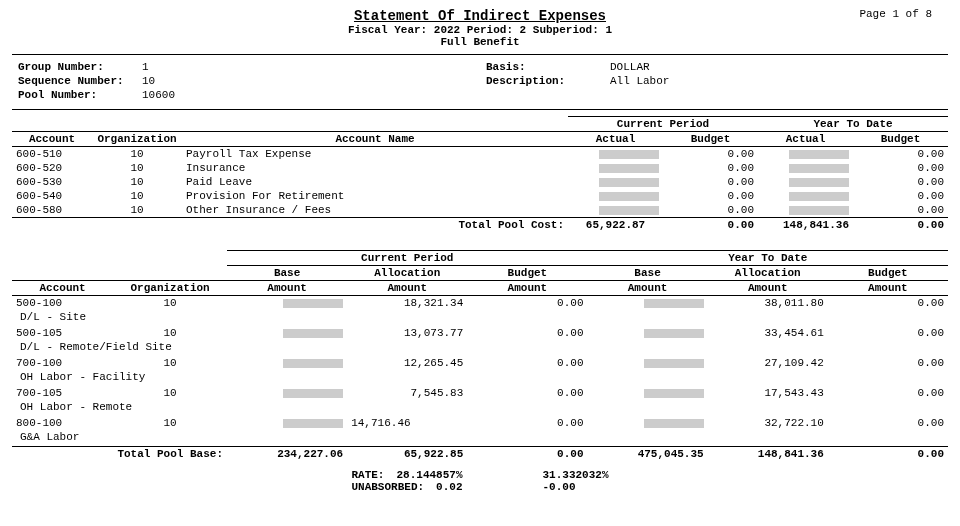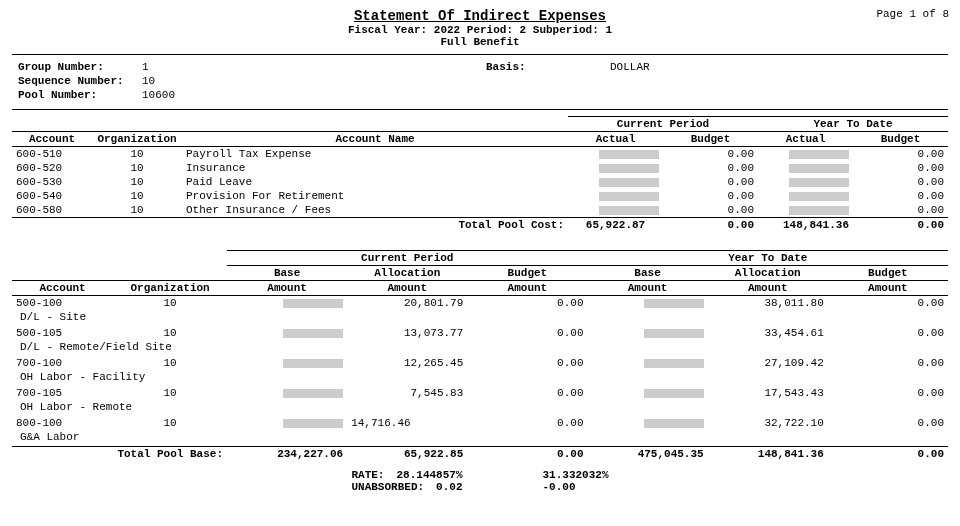--- a/index.html
+++ b/index.html
@@ -19,21 +19,21 @@
       text-decoration: underline;
       font-weight: bold;
     }
     .page-subtitle {
       font-size: 11px;
       font-weight: bold;
     }
     .page-number {
       position: absolute;
       top: 8px;
-      right: 11px;
+      right: 28px;
       font-size: 11px;
     }
     .info-grid {
       display: grid;
       grid-template-columns: 1fr 1fr;
       margin-bottom: 4px;
     }
     .info-row {
       display: flex;
       gap: 4px;
@@ -127,20 +127,24 @@
     </div>
     <div class="info-row">
       <span class="info-label">Pool Number:</span>
       <span class="info-value">10600</span>
     </div>
   </div>
   <div>
     <div class="info-row">
       <span class="info-label">Basis:</span>
       <span class="info-value">DOLLAR</span>
+    </div>
+    <div class="info-row">
+      <span class="info-label">Description:</span>
+      <span class="info-value">All Labor</span>
     </div>
   </div>
 </div>
 
 <hr class="divider">
 
 <table class="report-table">
   <thead>
     <tr>
       <th colspan="3" style="border:none;"></th>
@@ -244,21 +248,21 @@
       <th class="col-num" style="text-align:center;">Amount</th>
       <th class="col-num" style="text-align:center;">Amount</th>
       <th class="col-num" style="text-align:center;">Amount</th>
     </tr>
   </thead>
   <tbody id="table2-body">
   <tr>
     <td>500-100</td>
     <td style="text-align:center;">10</td>
     <td style="text-align:right;"><span class="redacted"></span></td>
-    <td style="text-align:right;">20,801.79</td>
+    <td style="text-align:right;">18,321.34</td>
     <td style="text-align:right;">0.00</td>
     <td style="text-align:right;"><span class="redacted"></span></td>
     <td style="text-align:right;">38,011.80</td>
     <td style="text-align:right;">0.00</td>
   </tr>
       <tr>
     <td colspan="8" style="padding-left:8px; padding-bottom:3px;">D/L -  Site</td>
   </tr>
       <tr>
     <td>500-105</td>

